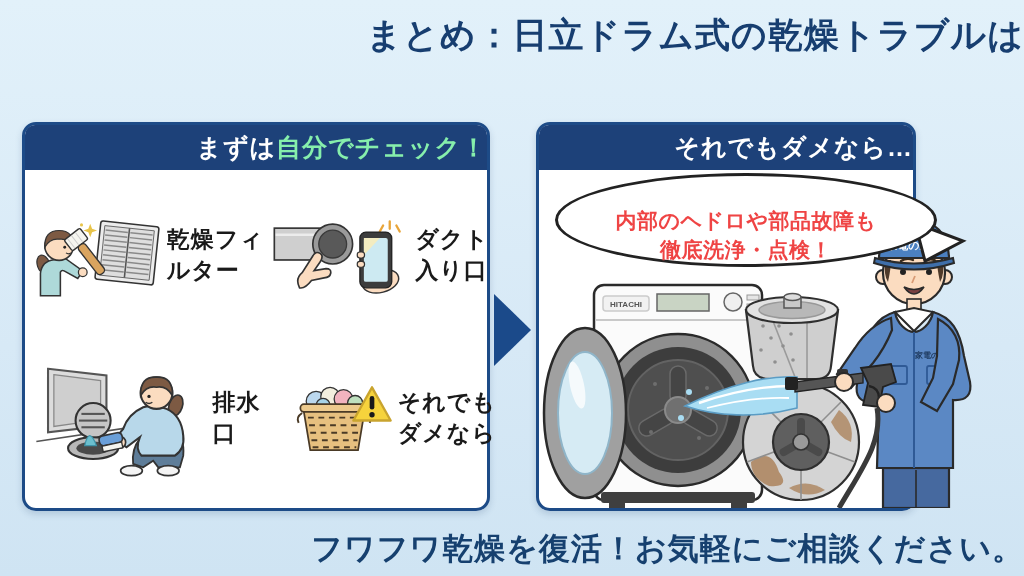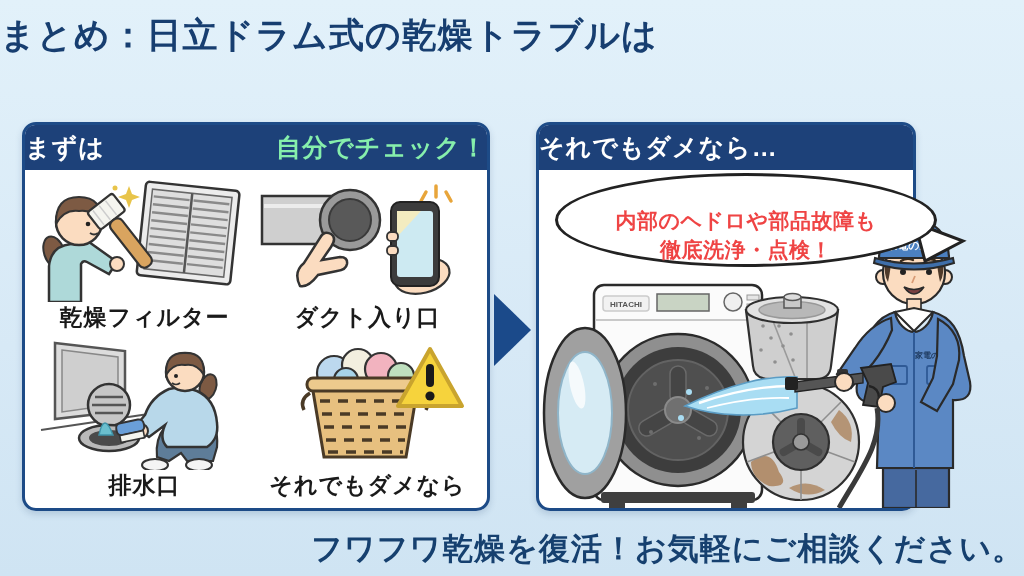--- a/index.html
+++ b/index.html
@@ -1,32 +1,32 @@
 <!DOCTYPE html>
 <html><head>
 <meta charset="utf-8">
 <style>
   html,body{margin:0;padding:0;}
   .stage{position:relative;width:1024px;height:576px;overflow:hidden;
     background:linear-gradient(180deg,#e2f1fa 0%,#d7e9f6 60%,#cfe4f3 100%);
     font-family:"Liberation Sans","DejaVu Sans",sans-serif;}
-  .title{position:absolute;top:13px;left:0;right:0;text-align:left;
+  .title{position:absolute;top:13px;left:0;right:0;text-align:right;
     font-size:35px;font-weight:bold;color:#173e70;line-height:1.28;letter-spacing:1px;}
   .panel{position:absolute;top:122px;height:389px;background:#fff;
     border:3px solid #1d4b87;border-radius:14px;box-shadow:0 3px 7px rgba(25,60,105,.18);box-sizing:border-box;}
   .panel-left{left:22px;width:468px;}
   .panel-right{left:536px;width:380px;}
   .panel-header{height:45px;background:#1d4179;border-radius:10px 10px 0 0;
-    display:flex;align-items:center;justify-content:space-between;
+    display:flex;align-items:center;justify-content:flex-end;
     font-size:25px;font-weight:bold;color:#ffffff;letter-spacing:1px;}
   .hl{color:#86efac;}
   .grid{position:absolute;top:45px;left:0;right:0;bottom:0;
     display:grid;grid-template-columns:1fr 1fr;grid-template-rows:1fr 1fr;
     padding:4px 8px 8px;box-sizing:border-box;}
-  .cell{display:flex;flex-direction:column;align-items:center;justify-content:flex-end;text-align:center;}
+  .cell{display:flex;flex-direction:row;align-items:center;justify-content:flex-end;}
   .cell-label{font-size:23px;font-weight:bold;color:#1a1a1a;letter-spacing:1px;padding-bottom:2px;}
   .arrow{position:absolute;left:494px;top:294px;width:0;height:0;
     border-left:37px solid #1b4a8a;border-top:36px solid transparent;border-bottom:36px solid transparent;}
   .footer{position:absolute;top:528px;left:0;right:0;text-align:right;
     font-size:31px;font-weight:bold;color:#16406f;letter-spacing:1px;}
   .scene{position:absolute;left:0;top:45px;width:464px;height:338px;}
   .bubble{position:absolute;left:16px;top:48px;width:376px;height:88px;background:#fff;
     border:3px solid #222;border-radius:50%;z-index:3;
     display:flex;flex-direction:column;align-items:center;justify-content:flex-end;
     font-size:21px;font-weight:bold;color:#ef4444;line-height:1.35;letter-spacing:.5px;}

